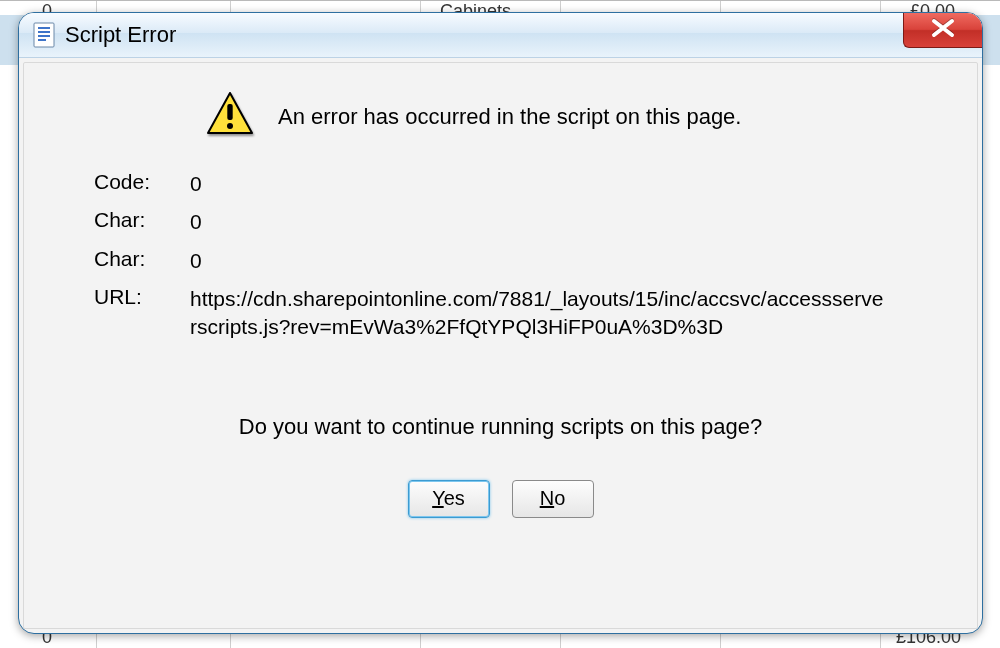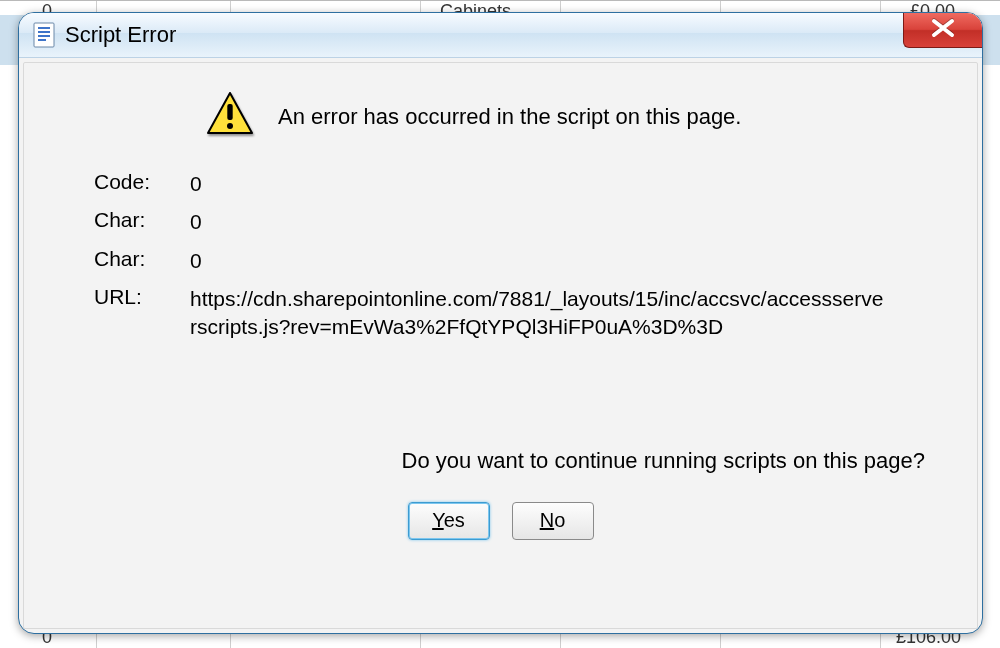--- a/index.html
+++ b/index.html
@@ -31,22 +31,22 @@
     border:1px solid #d9d9d9;margin:4px;border-radius:2px}
   .hdr{display:flex;align-items:center;gap:24px;margin-left:130px;margin-bottom:28px}
   .hdr .msg{font-size:22px}
   .warn-icon{width:48px;height:46px;filter:drop-shadow(1px 2px 1px rgba(0,0,0,.4))}
 
   .fields{margin-left:18px}
   .row{display:flex;margin-bottom:10px;font-size:21px}
   .row .lbl{width:96px}
   .row .val{flex:1;word-break:break-all;max-width:700px;line-height:1.35}
 
-  .prompt{text-align:right;font-size:22px;margin-top:96px}
-  .btns{display:flex;justify-content:center;gap:22px;margin-top:28px}
+  .prompt{text-align:center;font-size:22px;margin-top:62px}
+  .btns{display:flex;justify-content:center;gap:22px;margin-top:40px}
   button.dlg{font:inherit;font-size:20px;padding:4px 0;width:82px;height:38px;
     background:linear-gradient(#fdfdfd,#e6e6e6);border:1px solid #8a8a8a;border-radius:4px;cursor:default}
   button.dlg.default{border:1px solid #3c9bd1;box-shadow:0 0 0 1px #7cc6ee inset, 0 0 3px #7cc6ee}
   .ul{text-decoration:underline}
 </style>
 </head>
 <body>
 
 <div class="bg">
   <span class="cell-top" style="left:42px">0</span>

